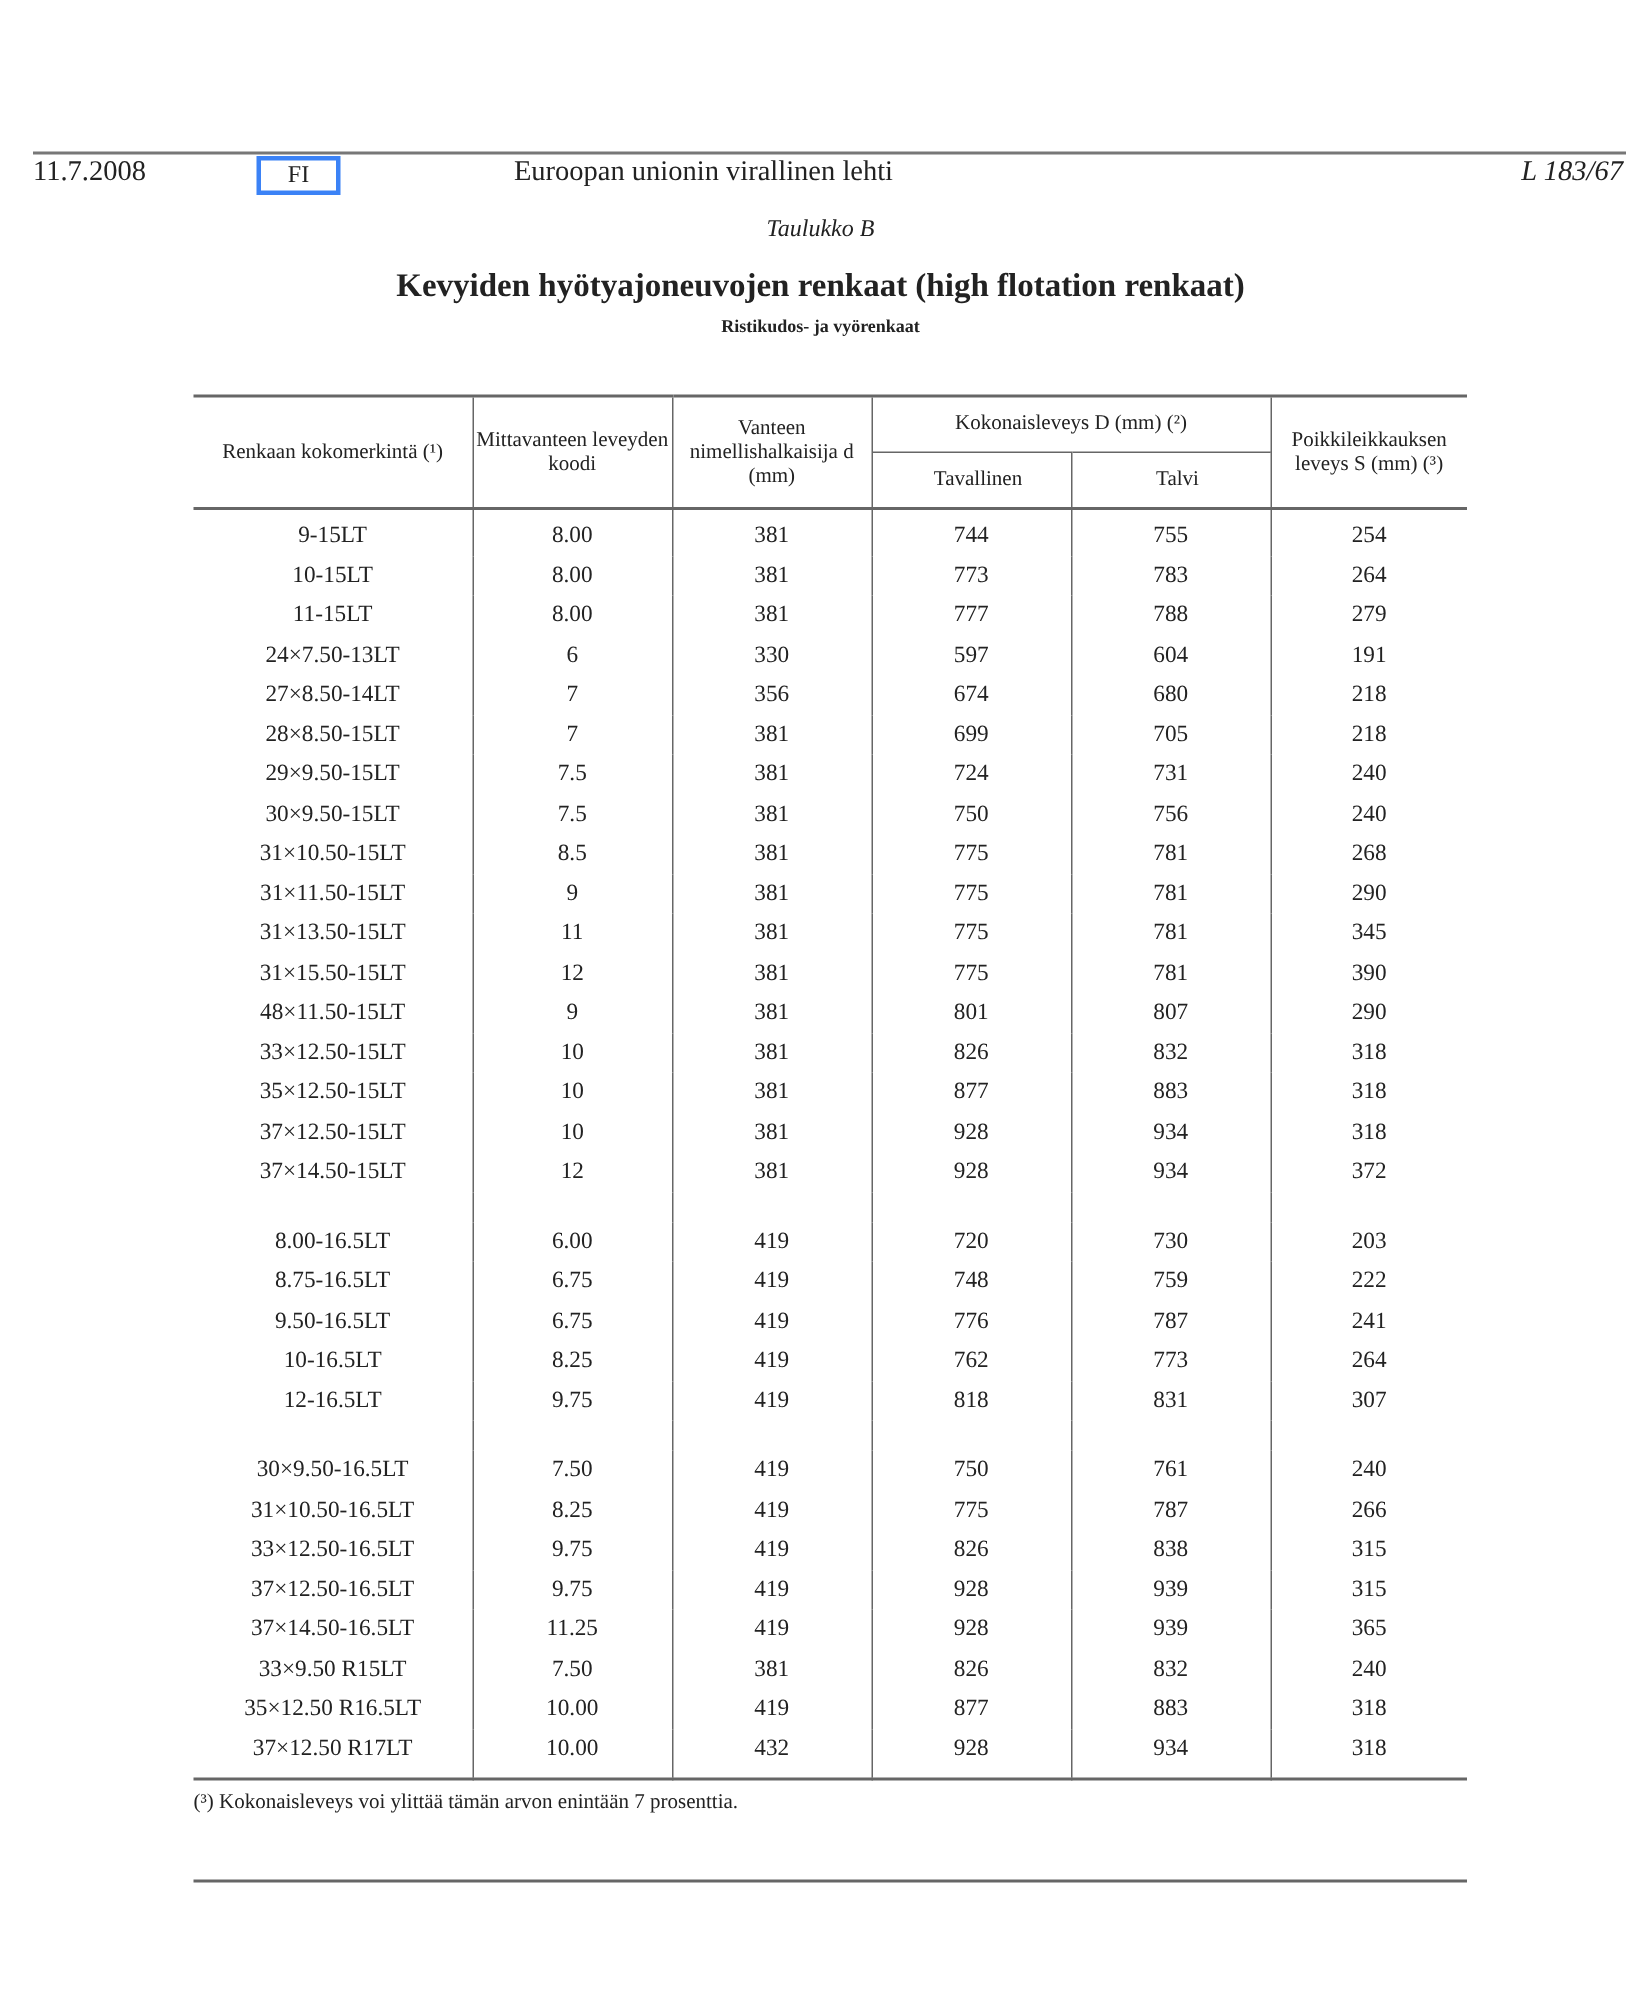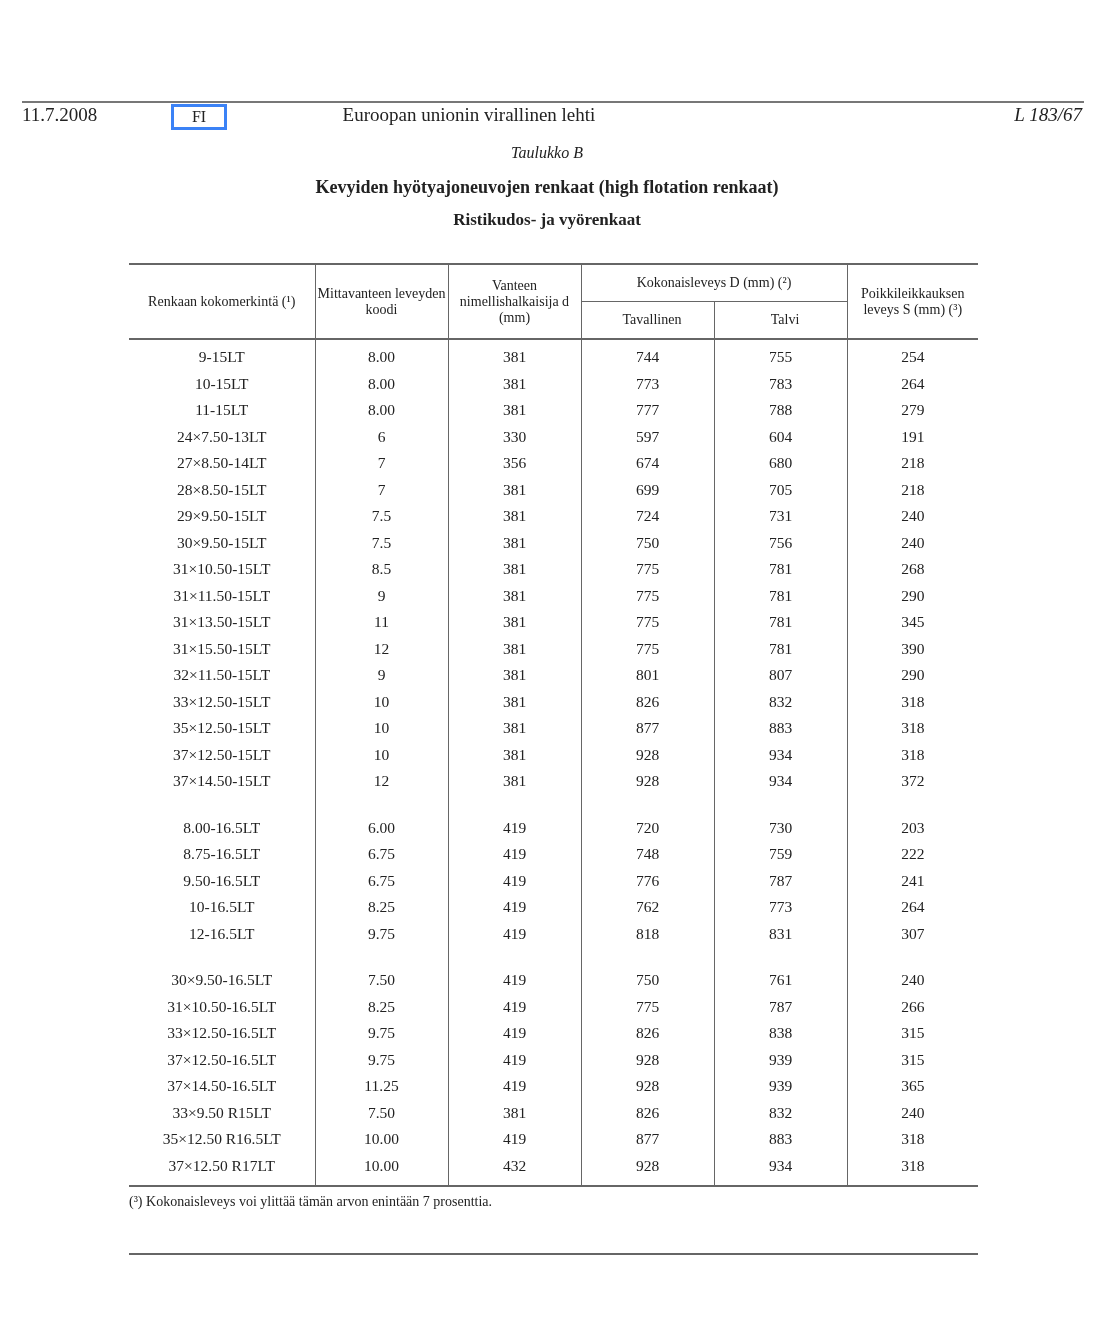--- a/index.html
+++ b/index.html
@@ -5,22 +5,22 @@
   html, body { margin:0; padding:0; background:#ffffff; }
   body { width:1094px; height:1332px; position:relative; font-family:"Liberation Serif", "DejaVu Serif", serif; color:#222; overflow:hidden; }
   .hdr { position:absolute; top:68px; left:0; width:1094px; height:24px; font-size:19px;margin-top:36px; }
   .hdr .date { position:absolute; left:22px; top:0; }
   .hdr .lang { position:absolute; left:171px; top:0; width:50px; height:20px; border:3px solid #3b82f6; font-size:16px; text-align:center; line-height:20px; }
   .hdr .title { position:absolute; left:0; width:938px; text-align:center; top:0; }
   .hdr .page { position:absolute; right:12px; top:0;font-style:italic; }
   .hdr-rule { position:absolute; top:101px; left:22px; width:1062px; height:2px; background:#777; }
   .cap { position:absolute; left:0; width:1094px; text-align:center; }
   .cap.t1 { top:144px; font-style:italic; font-size:16px; }
-  .cap.t2 { top:177px; font-weight:bold; font-size:18px; }
-  .cap.t3 { top:210px; font-weight:bold; font-size:17px; }
+  .cap.t2 { top:177px; font-weight:bold; font-size:22px; }
+  .cap.t3 { top:210px; font-weight:bold; font-size:12px; }
   table { position:absolute; left:129px; top:263px; width:849px; border-collapse:collapse; font-size:15.5px; }
   th { font-weight:normal; text-align:center; font-size:14px; line-height:16px; border-left:1px solid #666; }
   th:first-child { border-left:none; }
   thead tr:first-child th { border-top:2px solid #666; }
   thead tr.sub th { border-top:1px solid #666; height:34px;padding-left:10px; }
   thead { border-bottom:2px solid #666; }
   td { text-align:center; border-left:1px solid #666; height:26.5px; padding:0; }
   td:first-child { border-left:none; }
   tbody tr.gap td { height:20px; }
   tbody tr:first-child td { padding-top:4px; }
@@ -157,21 +157,21 @@
       </tr>
       <tr>
         <td>31×15.50-15LT</td>
         <td>12</td>
         <td>381</td>
         <td>775</td>
         <td>781</td>
         <td>390</td>
       </tr>
       <tr>
-        <td>32×11.50-15LT</td>
+        <td>48×11.50-15LT</td>
         <td>9</td>
         <td>381</td>
         <td>801</td>
         <td>807</td>
         <td>290</td>
       </tr>
       <tr>
         <td>33×12.50-15LT</td>
         <td>10</td>
         <td>381</td>

